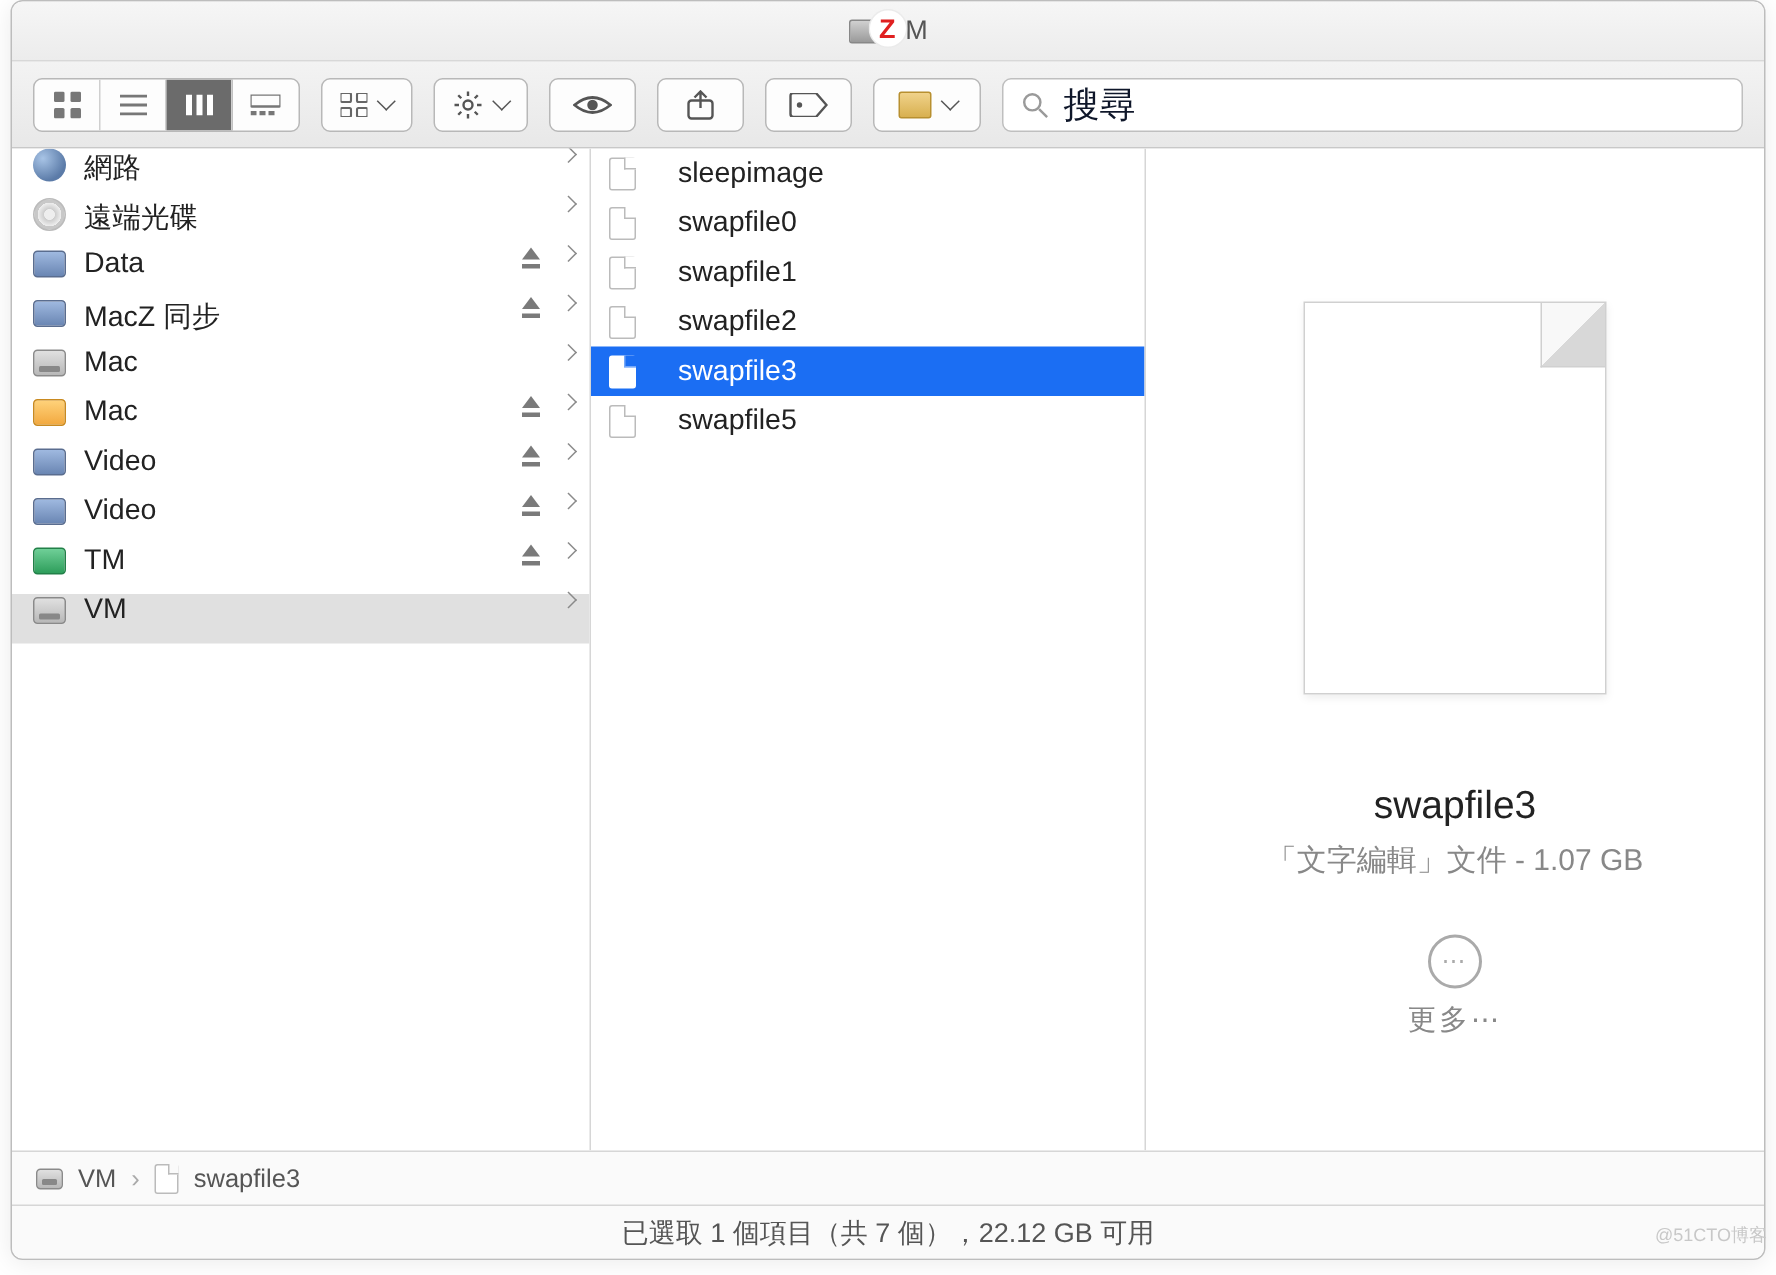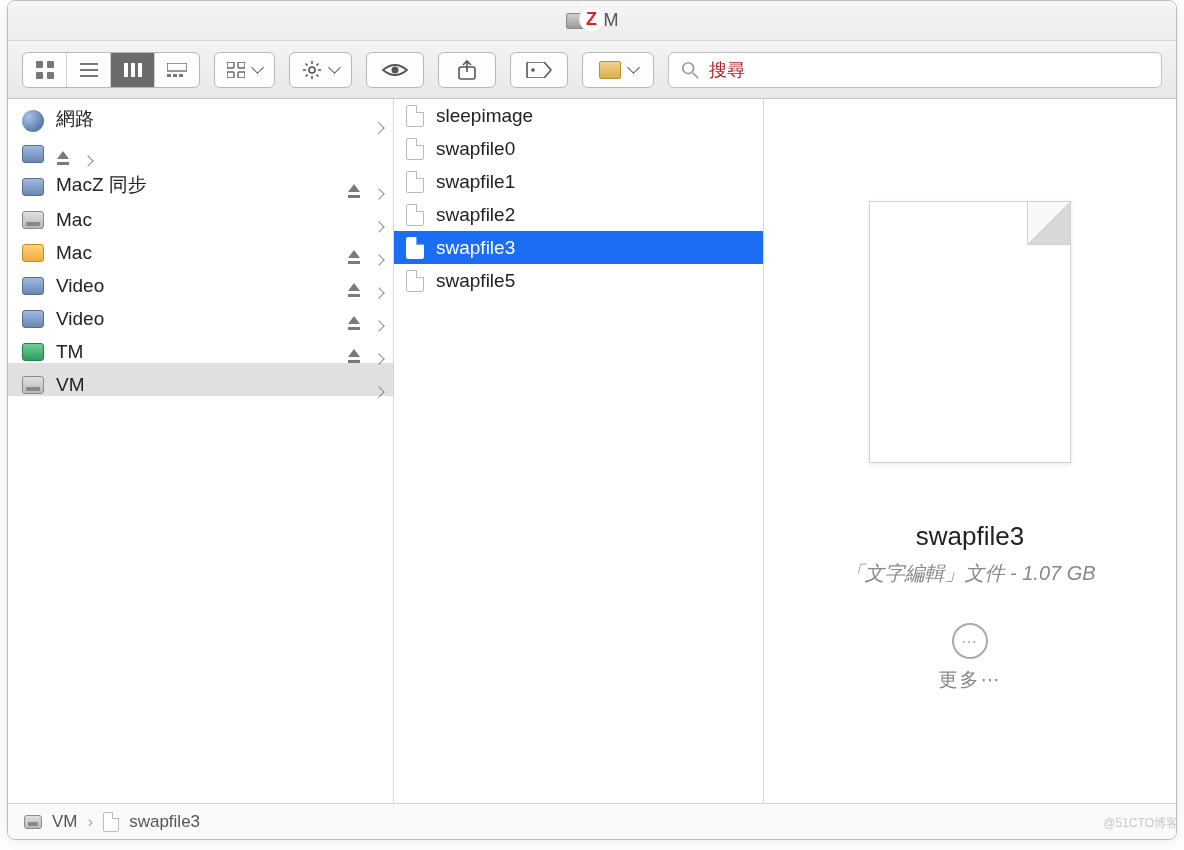--- a/index.html
+++ b/index.html
@@ -77,41 +77,41 @@
 }
 .tb-btn.drop::after {
   content: ""; width: 8px; height: 8px;
   border-right: 1.6px solid #555; border-bottom: 1.6px solid #555;
   transform: rotate(45deg); margin-top: -4px;
 }
 .search {
   flex: 1; height: 36px; border: 1px solid #bfbfbf;
   border-radius: 6px; background: #fff;
   display: flex; align-items: center; padding: 0 12px;
-  color: #b91c1c; font-size: 18px; gap: 10px;
+  color: #0f172a; font-size: 24px; gap: 10px;
 }
 .search svg { width: 18px; height: 18px; }
 .main {
   flex: 1; display: flex; overflow: hidden;
 }
 .col1 {
   width: 386px; border-right: 1px solid #d6d6d6;
   overflow-y: auto; background: #fff;
 }
 .col2 {
   width: 370px; border-right: 1px solid #d6d6d6;
   overflow-y: auto; background: #fff;
 }
 .preview {
   flex: 1; background: #fff; display: flex;
   flex-direction: column; align-items: center;
   padding-top: 14px;
 }
 .row {
-  height: 33px; display: flex; align-items: flex-end;
+  height: 33px; display: flex; align-items: flex-start;
   padding: 0 10px 0 12px; font-size: 19px; color: #222;
   cursor: default;
 }
 .row.selected-light { background: #e0e0e0; }
 .row .ico {
   width: 26px; height: 22px; margin-right: 10px;
   display: flex; align-items: center; justify-content: center;
 }
 .row .label { flex: 1; white-space: nowrap; overflow: hidden; }
 .row .eject {
@@ -127,21 +127,21 @@
   content: ""; position: absolute; left: 1px; bottom: 0;
   width: 12px; height: 3px; background: #7a7a7a;
 }
 .row .chev {
   width: 8px; height: 8px;
   border-top: 1.6px solid #8a8a8a; border-right: 1.6px solid #8a8a8a;
   transform: rotate(45deg);
 }
 .file-row {
   height: 33px; display: flex; align-items: center;
-  padding: 0 10px 0 12px; font-size: 19px; color: #222;
+  padding: 0 10px 0 12px; font-size: 19px; color: #222; gap: 16px;
 }
 .file-row .doc-ico {
   width: 18px; height: 22px; margin-right: 12px;
   background: #fff; border: 1px solid #bbb; border-radius: 2px;
   position: relative;
 }
 .file-row .doc-ico::after {
   content: ""; position: absolute; right: -1px; top: -1px;
   width: 7px; height: 7px; background: #fff;
   border-left: 1px solid #bbb; border-bottom: 1px solid #bbb;
@@ -154,21 +154,21 @@
   border: 1px solid #d0d0d0; box-shadow: 0 2px 6px rgba(0,0,0,0.08);
   margin-top: 88px; position: relative;
 }
 .big-doc::after {
   content: ""; position: absolute; right: 0; top: 0;
   width: 42px; height: 42px;
   background: linear-gradient(135deg,#f8f8f8 50%,#d8d8d8 50%);
   border-left: 1px solid #d0d0d0; border-bottom: 1px solid #d0d0d0;
 }
 .preview .fname { font-size: 26px; color: #222; margin-top: 58px; }
-.preview .meta { font-size: 20px; color: #888; margin-top: 8px; font-style: italic; }
+.preview .meta { font-size: 20px; color: #888; margin-top: 8px; }
 .preview .more-ico {
   width: 36px; height: 36px; border: 2px solid #aaa;
   border-radius: 50%; margin-top: 36px;
   display: flex; align-items: center; justify-content: center;
   color: #aaa; letter-spacing: 2px;
 }
 .preview .more-txt { font-size: 19px; color: #888; margin-top: 8px; letter-spacing: 2px; }
 .pathbar {
   height: 36px; border-top: 1px solid #d6d6d6;
   display: flex; align-items: center; padding: 0 16px;
@@ -298,22 +298,30 @@
     <div class="col1" id="sidebar">
         <div class="row">
           <span class="ico">
             <span class="ic-globe"></span>
           </span>
           <span class="label">網路</span>
           <span class="chev"></span>
         </div>
         <div class="row">
           <span class="ico">
+            <span class="ic-disc"></span>
+          </span>
+          <span class="label">遠端光碟</span>
+          <span class="chev"></span>
+        </div>
+        <div class="row">
+          <span class="ico">
             <span class="ic-net"></span>
           </span>
+          <span class="label">Data</span>
           <span class="eject"></span>
           <span class="chev"></span>
         </div>
         <div class="row">
           <span class="ico">
             <span class="ic-net"></span>
           </span>
           <span class="label">MacZ 同步</span>
           <span class="eject"></span>
           <span class="chev"></span>
@@ -401,15 +409,18 @@
   </div>
 
   <div class="pathbar">
     <span class="ic-hdd" style="width:18px;height:14px"></span>
     <span>VM</span>
     <span class="sep">›</span>
     <span class="doc-sm"></span>
     <span>swapfile3</span>
   </div>
 
+  <div class="statusbar">
+    <span>已選取 1 個項目（共 7 個），22.12 GB 可用</span>
+  </div>
 </div>
 
 <div class="credit">@51CTO博客</div>
 
 </body></html>

